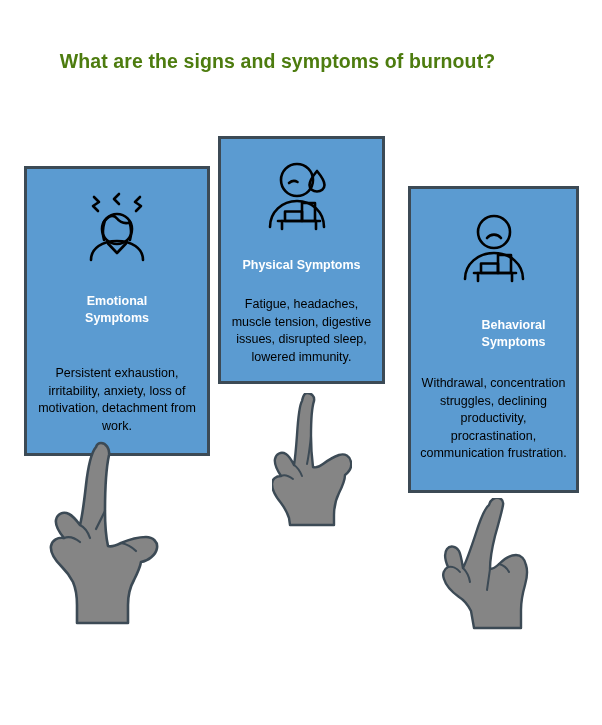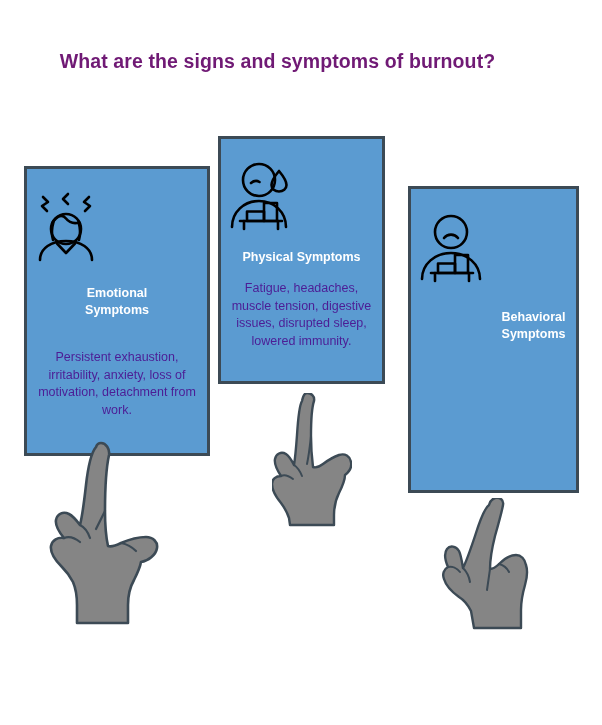--- a/index.html
+++ b/index.html
@@ -22,50 +22,51 @@
 
   
   .page-title {
     position: absolute;
     left: 0;
     top: 48px;
     width: 555px;
     text-align: center;
     font-size: 19.5px;
     font-weight: bold;
-    color: #701a75;
+    color: #4d7c0f;
     letter-spacing: 0.1px;
     line-height: 26px;
   }
 
   
   .card {
     position: absolute;
     background: #5b9bd1;
     border: 3px solid #3c4a55;
     box-sizing: border-box;
     display: flex;
     flex-direction: column;
-    align-items: flex-start;
+    align-items: center;
+    gap: 8px;
   }
   .card-icon {
     display: block;
   }
   .card-heading {
     color: #ffffff;
     font-weight: bold;
     text-align: center;
     line-height: 17px;
     font-size: 12.5px;
     width: 100%;
     padding: 0 6px;
     box-sizing: border-box;
   }
   .card-body {
-    color: #4c1d95;
+    color: #000000;
     text-align: center;
     font-size: 12.5px;
     line-height: 17.5px;
     width: 100%;
     padding: 0 7px;
     box-sizing: border-box;
   }
 
   
   #card-emotional {
@@ -189,20 +190,21 @@
 
         <path d="M27 52.5 L44 52.5 L44 62 L27 62 Z"></path>
 
         <path d="M44 44 L57 44 L57 62 L44 62 Z"></path>
       </g>
     </svg>
     <div class="card-heading">
       <span>Behavioral</span><br>
       <span>Symptoms</span>
     </div>
+    <div class="card-body">Withdrawal, concentration struggles, declining productivity, procrastination, communication frustration.</div>
   </div>
 
   <svg class="hand" id="hand-emotional" width="120" height="195" viewBox="0 0 120 195">
     <g>
 
       <path d="M52 10
                C47 16 44 30 42 48
                C40 66 38 80 36 88
                C33 84 29 79 25 77
                C19 74 13 77 12 83

